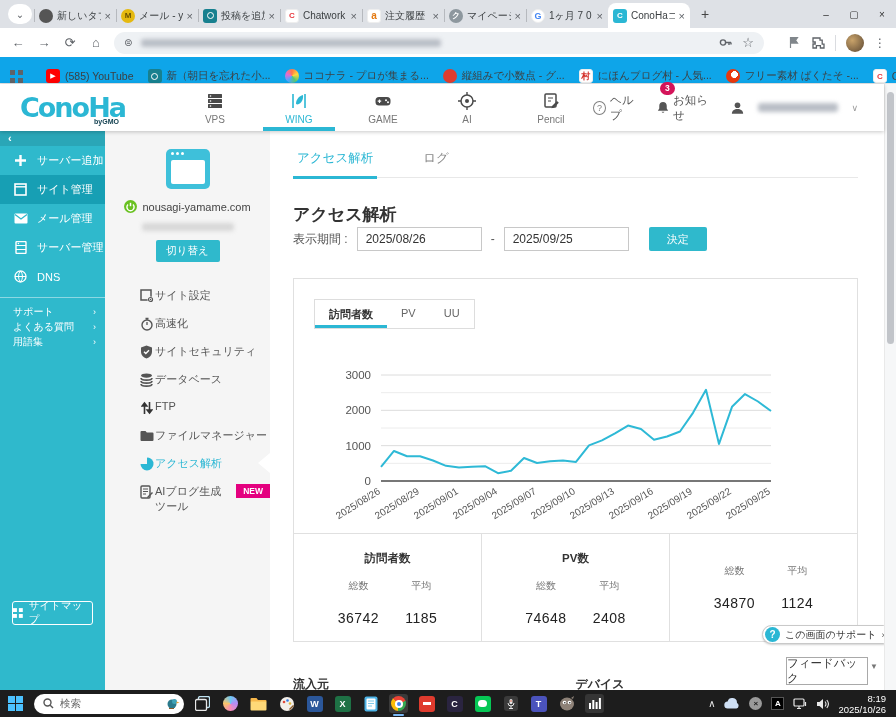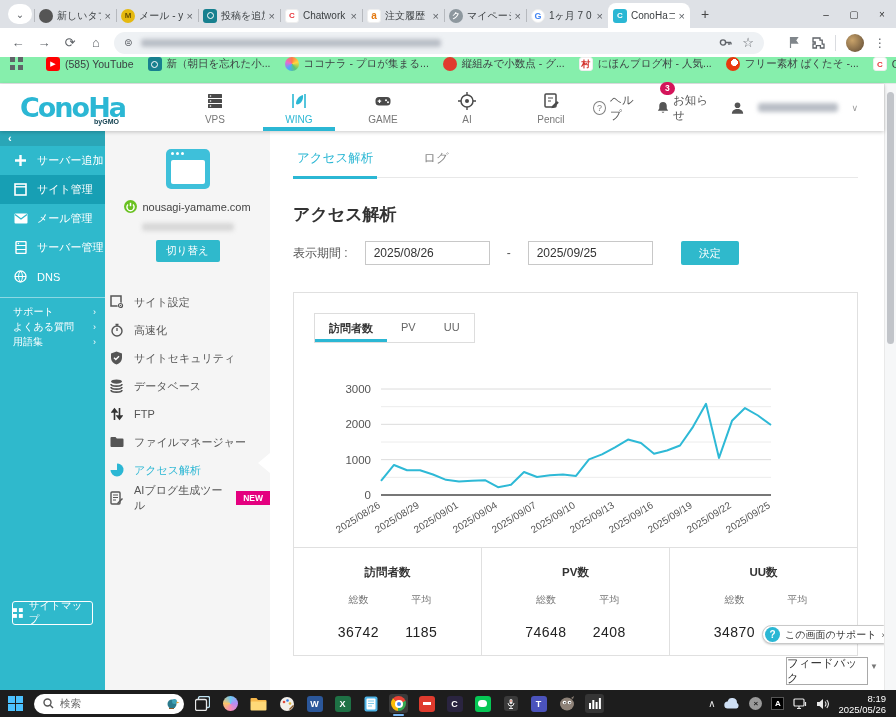--- a/index.html
+++ b/index.html
@@ -36,21 +36,21 @@
 .tuneico{color:#5f6368;font-size:10px;letter-spacing:1px}
 .blurbar{background:#b9bec6;filter:blur(2px);border-radius:3px}
 .obx-right{margin-left:auto;display:flex;align-items:center;gap:10px}
 .toolico{color:#5f6368;display:flex;align-items:center}
 .tb-right{margin-left:auto;display:flex;align-items:center;gap:10px;padding-right:4px}
 .tdivider{width:1px;height:16px;background:#dadce0}
 .avatar{width:18px;height:18px;border-radius:50%;background:radial-gradient(circle at 35% 35%,#c9a36a,#5a4632)}
 .more{color:#5f6368;font-size:12px}
 
 
-.bookmarks{position:absolute;left:0;top:57px;width:896px;height:27px;background:#86efac;display:flex;align-items:flex-start;padding:0 10px;border-bottom:1px solid #e4e6e8}
+.bookmarks{position:absolute;left:0;top:57px;width:896px;height:27px;background:#0ea5e9;display:flex;align-items:flex-end;padding:0 10px;border-bottom:1px solid #e4e6e8}
 .appsgrid{color:#5f6368;margin-right:8px;display:flex}
 .bmdiv{width:1px;height:14px;background:#dadce0;margin-right:8px}
 .bm{display:flex;align-items:center;gap:5px;font-size:10.5px;color:#3c4043;padding:0 7px;white-space:nowrap}
 .bf{width:14px;height:14px;border-radius:3px;flex:none;display:flex;align-items:center;justify-content:center;font-size:8px;font-weight:bold;color:#fff}
 .bf-yt{background:#f00;font-size:7px}
 .bf-site{background:#17808f}
 .bf-coco{background:conic-gradient(#ff7847,#ffd83d,#59c76f,#4aa8ff,#e46bd3,#ff7847);border-radius:50%}
 .bf-tate{background:#e03c2e;border-radius:50%}
 .bf-mura{background:#fff;color:#d3302a;border:1px solid #eee;font-size:9px}
 .bf-paku{background:radial-gradient(circle at 60% 40%,#fff 0 28%,#e8380d 30%);border-radius:50%}
@@ -89,34 +89,34 @@
 
 .sitepanel{position:absolute;left:105px;top:131px;width:165px;height:559px;background:#f5f5f5}
 .siteicon{width:44px;height:40px;background:#3ec0da;border-radius:5px;margin:18px auto 0;position:relative}
 .siteicon .dots{position:absolute;left:5px;top:3px;display:flex;gap:2px}
 .siteicon .dots i{width:3px;height:3px;border-radius:50%;background:#fff;display:block}
 .siteicon .pane{position:absolute;left:5px;right:5px;top:11px;bottom:5px;background:#fff;border-radius:2px}
 .domainrow{margin-top:11px;display:flex;align-items:center;justify-content:center;gap:5px;font-size:11px;color:#444}
 .blurline{width:92px;height:8px;background:#d7d7d7;filter:blur(2px);border-radius:3px;margin:10px auto 0}
 .switchbtn{width:64px;height:22px;background:#2fb9cc;color:#fff;font-size:10.5px;border-radius:2px;margin:9px auto 0;display:flex;align-items:center;justify-content:center}
 .pmenu{margin-top:26px}
-.pitem{height:28px;display:flex;align-items:center;gap:10px;padding-left:4px;font-size:11px;color:#555}
+.pitem{height:28px;display:flex;align-items:flex-start;gap:1px;padding-left:34px;font-size:11px;color:#555}
 .pitem .picon{width:15px;height:15px;flex:none;display:flex;align-items:center;justify-content:center;color:#555}
 .pitem.active{color:#2bb7d4}
 .pitem.active .picon{color:#2bb7d4}
 .newbadge{background:#e4007f;color:#fff;font-size:8.5px;font-weight:bold;padding:2px 7px;border-radius:0;margin-left:3px}
 .notch{position:absolute;right:0;top:322px;width:0;height:0;border-top:10px solid transparent;border-bottom:10px solid transparent;border-right:12px solid #fff}
 
 
 .main{position:absolute;left:270px;top:131px;width:614px;height:559px;background:#fff;padding-left:23px}
 .ptabs{display:flex;gap:42px;padding-top:19px;border-bottom:1px solid #e8e8e8;width:565px}
 .ptab{font-size:12.5px;color:#888;padding:0 4px 9px}
 .ptab.active{color:#2bb7d4;border-bottom:3px solid #2bb7d4;margin-bottom:-2px}
 .pagetitle{margin-top:25px;font-size:17px;font-weight:bold;color:#333}
-.periodrow{margin-top:15px;display:flex;align-items:center;gap:17px}
+.periodrow{margin-top:1px;display:flex;align-items:center;gap:9px}
 .plabel{font-size:12px;color:#555}
 .dinput{width:125px;height:24px;border:1px solid #c8c8c8;font-size:12px;color:#333;padding:0 8px;display:flex;align-items:center;background:#fff}
 .dsep{color:#555;font-size:12px}
 .submitbtn{width:58px;height:24px;background:#2fb9cc;color:#fff;font-size:11px;border-radius:2px;display:flex;align-items:center;justify-content:center;margin-left:11px}
 .chartcard{margin-top:27px;width:565px;height:256px;border:1px solid #e0e0e0;position:relative;padding:20px 0 0 20px}
 .ctabs{display:flex;border:1px solid #ddd;width:fit-content;background:#fff}
 .ctab{padding:7px 14px 6px;font-size:11px;color:#666;position:relative}
 .ctab.active{color:#333;font-weight:bold}
 .ctab.active:after{content:"";position:absolute;left:0;right:0;bottom:0;height:3px;background:#2bb7d4}
 .statsrow{width:565px;height:108px;border:1px solid #e0e0e0;border-top:none;display:flex}
@@ -607,21 +607,20 @@
               <div class="sl">総数</div>
               <div class="sv">74648</div>
             </div>
           <div>
               <div class="sl">平均</div>
               <div class="sv">2408</div>
             </div>
         </div>
       </div>
       <div class="scell">
-        <div class="stitle">UU数</div>
         <div class="spair">
           <div>
               <div class="sl">総数</div>
               <div class="sv">34870</div>
             </div>
           <div>
               <div class="sl">平均</div>
               <div class="sv">1124</div>
             </div>
         </div>
@@ -773,18 +772,18 @@
           </svg>
       </span>
       <span class="trayico">
         <svg width="13" height="12" viewBox="0 0 13 12">
             <path d="M1 4h2.5L7 1v10L3.5 8H1z" fill="#e8e8e8"></path>
             <path d="M9 3.5a4 4 0 0 1 0 5M10.8 2a6.3 6.3 0 0 1 0 8" stroke="#e8e8e8" stroke-width="1.1" fill="none"></path>
           </svg>
       </span>
       <div class="clock">
         <div>8:19</div>
-        <div>2025/05/26</div>
+        <div>2025/10/26</div>
       </div>
     </div>
   </div>
 
 </div>
 
 </body></html>

